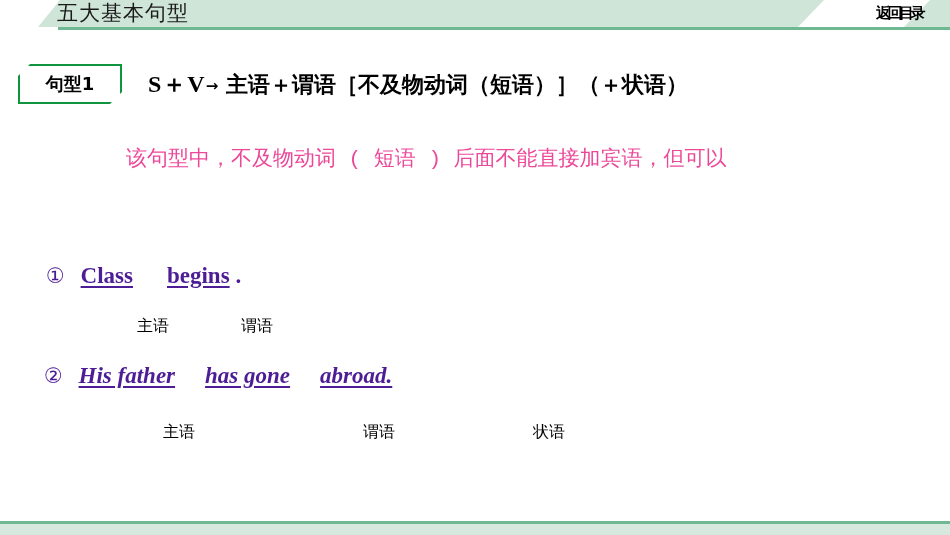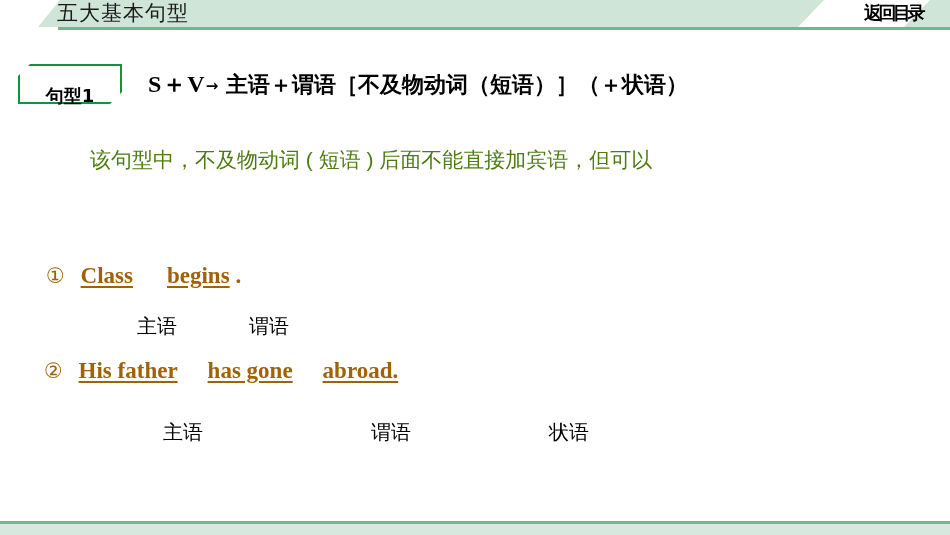--- a/index.html
+++ b/index.html
@@ -58,21 +58,21 @@
     color: #1a1a1a;
     letter-spacing: 1px;
     line-height: 28px;
     white-space: nowrap;
     font-family: "DejaVu Sans", sans-serif;
   }
   .header-back {
     position: absolute;
     right: 28px;
     top: 4px;
-    font-size: 18px;
+    font-size: 15px;
     font-weight: bold;
     color: #000000;
     line-height: 18px;
     white-space: nowrap;
     letter-spacing: -3.5px;
     font-family: "DejaVu Sans", sans-serif;
     cursor: pointer;
   }
 
   
@@ -101,21 +101,20 @@
     width: 104px;
     height: 40px;
     display: flex;
     align-items: center;
     justify-content: center;
     font-size: 18px;
     font-weight: bold;
     color: #000000;
     font-family: "DejaVu Sans", sans-serif;
     white-space: nowrap;
-    margin-top: 12px;
   }
   .pattern-formula {
     position: absolute;
     left: 148px;
     top: 0;
     font-size: 22px;
     font-weight: bold;
     color: #000000;
     line-height: 44px;
     white-space: nowrap;
@@ -127,51 +126,52 @@
     letter-spacing: 1px;
   }
   .pattern-formula .arrow {
     font-size: 15px;
     vertical-align: 1px;
   }
 
   
   .explain {
     position: absolute;
-    left: 16px;
+    left: 52px;
     top: 138px;
     width: 880px;
     font-size: 21px;
-    color: #4d7c0f;
+    color: #ec4899;
     line-height: 43px;
-    font-family: Liberation Sans, sans-serif;
+    font-family: Liberation Mono, monospace;
   }
   .explain .indent {
     display: inline-block;
     width: 74px;
   }
 
   
   .example {
     position: absolute;
     font-family: "Liberation Serif", "DejaVu Serif", serif;
-    color: #a16207;
+    color: #4c1d95;
     white-space: nowrap;
   }
   .ex1 {
     left: 46px;
     top: 260px;
     font-size: 23px;
     line-height: 32px;
   }
   .ex2 {
     left: 44px;
     top: 359px;
     font-size: 23px;
-    line-height: 24px;
+    line-height: 33px;
+    font-style: italic;
   }
   .circ {
     font-family: "DejaVu Sans", sans-serif;
     font-size: 21px;
     font-weight: normal;
   }
   .u {
     font-weight: bold;
     text-decoration: underline;
     text-underline-offset: 3px;
@@ -180,21 +180,21 @@
     font-weight: bold;
   }
   .gap-a { display: inline-block; width: 34px; }
   .gap-b { display: inline-block; width: 10px; }
   .gap-c { display: inline-block; width: 30px; }
   .gap-d { display: inline-block; width: 30px; }
 
   
   .roles {
     position: absolute;
-    font-size: 20px;
+    font-size: 16px;
     color: #000000;
     font-family: "DejaVu Sans", sans-serif;
     white-space: nowrap;
   }
   .roles1 { left: 137px; top: 311px; line-height: 30px; }
   .roles2 { left: 163px; top: 417px; line-height: 30px; }
   .roles1 .sp { display: inline-block; width: 72px; }
   .roles2 .sp1 { display: inline-block; width: 168px; }
   .roles2 .sp2 { display: inline-block; width: 138px; }
 

